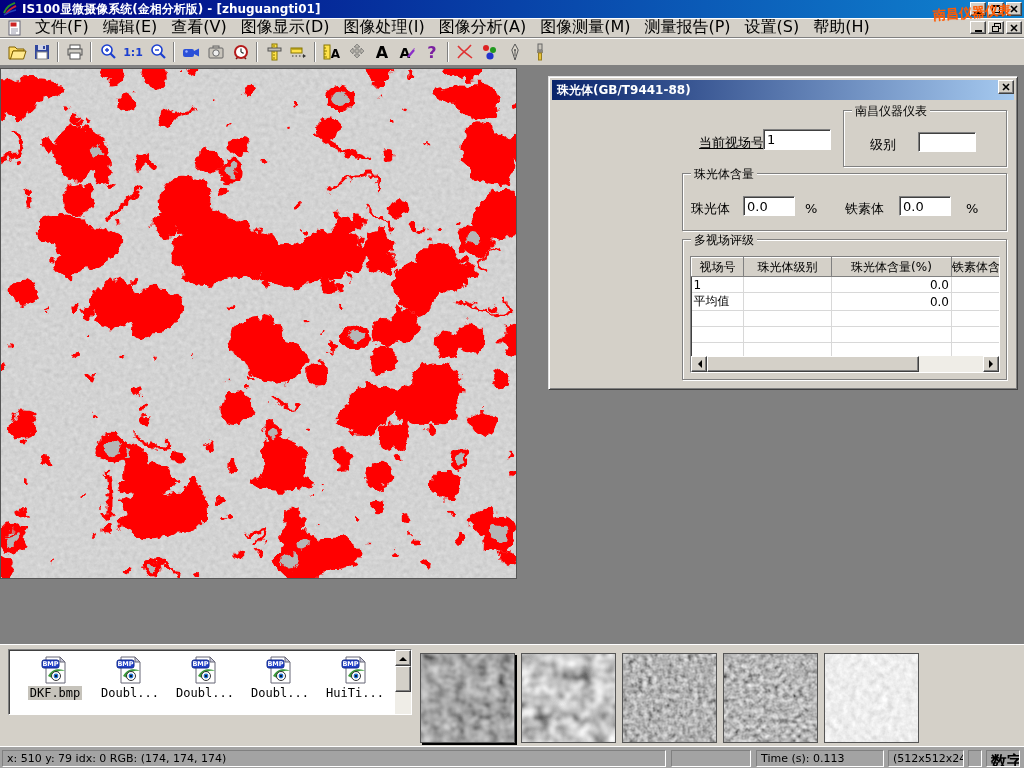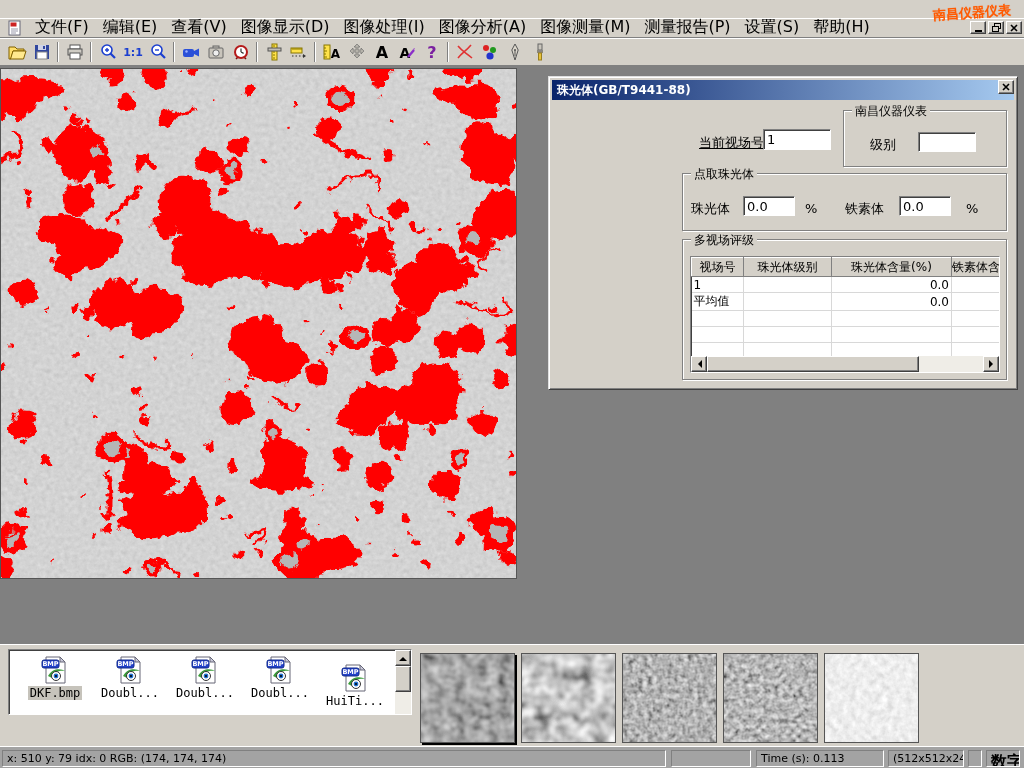--- a/index.html
+++ b/index.html
@@ -80,20 +80,41 @@
   
   .statusbar { position:absolute; left:0; top:746px; width:1024px; height:22px; background:#a3a3a3; border-top:1px solid #fff; font-size:11px;padding-left:48px; }
   .spanel { position:absolute; top:3px; height:17px; border:1px solid; border-color:#808080 #fff #fff #808080; padding:1px 4px; white-space:nowrap; overflow:hidden; }
   .hidden-defs { position:absolute; width:0; height:0; overflow:hidden; }
 </style>
 </head>
 <body>
 
 <div id="screen">
 
+  <div class="titlebar">
+    <svg width="16" height="16" viewBox="0 0 16 16">
+      <path d="M2 12 C5 5 8 4 13 2" stroke="#2a8f2a" stroke-width="2" fill="none"></path>
+      <path d="M4 13 C7 8 10 7 14 5" stroke="#cc2233" stroke-width="2" fill="none"></path>
+      <path d="M2 14 C6 11 9 10 14 9" stroke="#2244bb" stroke-width="1.5" fill="none"></path>
+    </svg>
+    <span class="ttext">IS100显微摄像系统(金相分析版) - [zhuguangti01]</span>
+    <span class="wb-group">
+      <span class="winbtn">
+          <span style="width:8px;border-bottom:2px solid #000;margin-top:7px"></span>
+        </span>
+      <span class="winbtn">
+          <span style="width:8px;height:8px;border:1px solid #000;border-top-width:2px"></span>
+        </span>
+      <span class="winbtn">
+        <svg width="8" height="8" viewBox="0 0 8 8">
+            <path d="M1 1l6 6M7 1l-6 6" stroke="#000" stroke-width="1.6"></path>
+          </svg>
+      </span>
+    </span>
+  </div>
   <span class="watermark">南昌仪器仪表</span>
 
   <div class="menubar">
     <svg width="18" height="18" viewBox="0 0 18 18" style="margin:0 4px">
       <rect x="3" y="2" width="11" height="14" fill="#fff" stroke="#667"></rect>
       <rect x="4.5" y="3.5" width="6" height="4" fill="#cc2222"></rect>
       <path d="M5 10h7M5 12h7M5 14h5" stroke="#99a" stroke-width="1"></path>
     </svg>
     <span class="menuitem">文件(F)</span>
     <span class="menuitem">编辑(E)</span>
@@ -619,21 +640,21 @@
       <span class="dlg-label" style="left:150px; top:57px;text-decoration:underline;">当前视场号</span>
       <input class="field98" style="left: 214px; top: 52px; width: 68px; height: 21px;" readonly="" value="1">
 
       <div class="group98" style="left:294px; top:33px; width:164px; height:57px;">
         <span class="legend">南昌仪器仪表</span>
         <span class="dlg-label" style="left:26px; top:25px;">级别</span>
         <input class="field98" style="left: 74px; top: 21px; width: 58px; height: 20px;" readonly="" value="">
       </div>
 
       <div class="group98" style="left:133px; top:96px; width:325px; height:58px;">
-        <span class="legend">点取珠光体</span>
+        <span class="legend">珠光体含量</span>
         <span class="dlg-label" style="left:8px; top:26px;">珠光体</span>
         <input class="field98" style="left: 60px; top: 22px; width: 52px; height: 20px;" readonly="" value="0.0">
         <span class="dlg-label" style="left:122px; top:27px;">%</span>
         <span class="dlg-label" style="left:162px; top:26px;">铁素体</span>
         <input class="field98" style="left: 216px; top: 22px; width: 52px; height: 20px;" readonly="" value="0.0">
         <span class="dlg-label" style="left:283px; top:27px;">%</span>
       </div>
 
       <div class="group98" style="left:133px; top:162px; width:325px; height:141px;">
         <span class="legend">多视场评级</span>
@@ -783,21 +804,21 @@
             <use href="#bmpicon"></use>
           </svg>
         <span class="flabel">Doubl...</span>
       </div>
       <div class="fitem" style="left:235px; top:4px;">
         <svg width="32" height="32">
             <use href="#bmpicon"></use>
           </svg>
         <span class="flabel">Doubl...</span>
       </div>
-      <div class="fitem" style="left:310px; top:12px;text-align:center;">
+      <div class="fitem" style="left:310px; top:4px;text-align:center;">
         <svg width="32" height="32">
             <use href="#bmpicon"></use>
           </svg>
         <span class="flabel">HuiTi...</span>
       </div>
 
       <div class="fitem" style="left:10px; top:78px;">
           <svg width="32" height="32">
             <use href="#bmpicon"></use>
           </svg>

